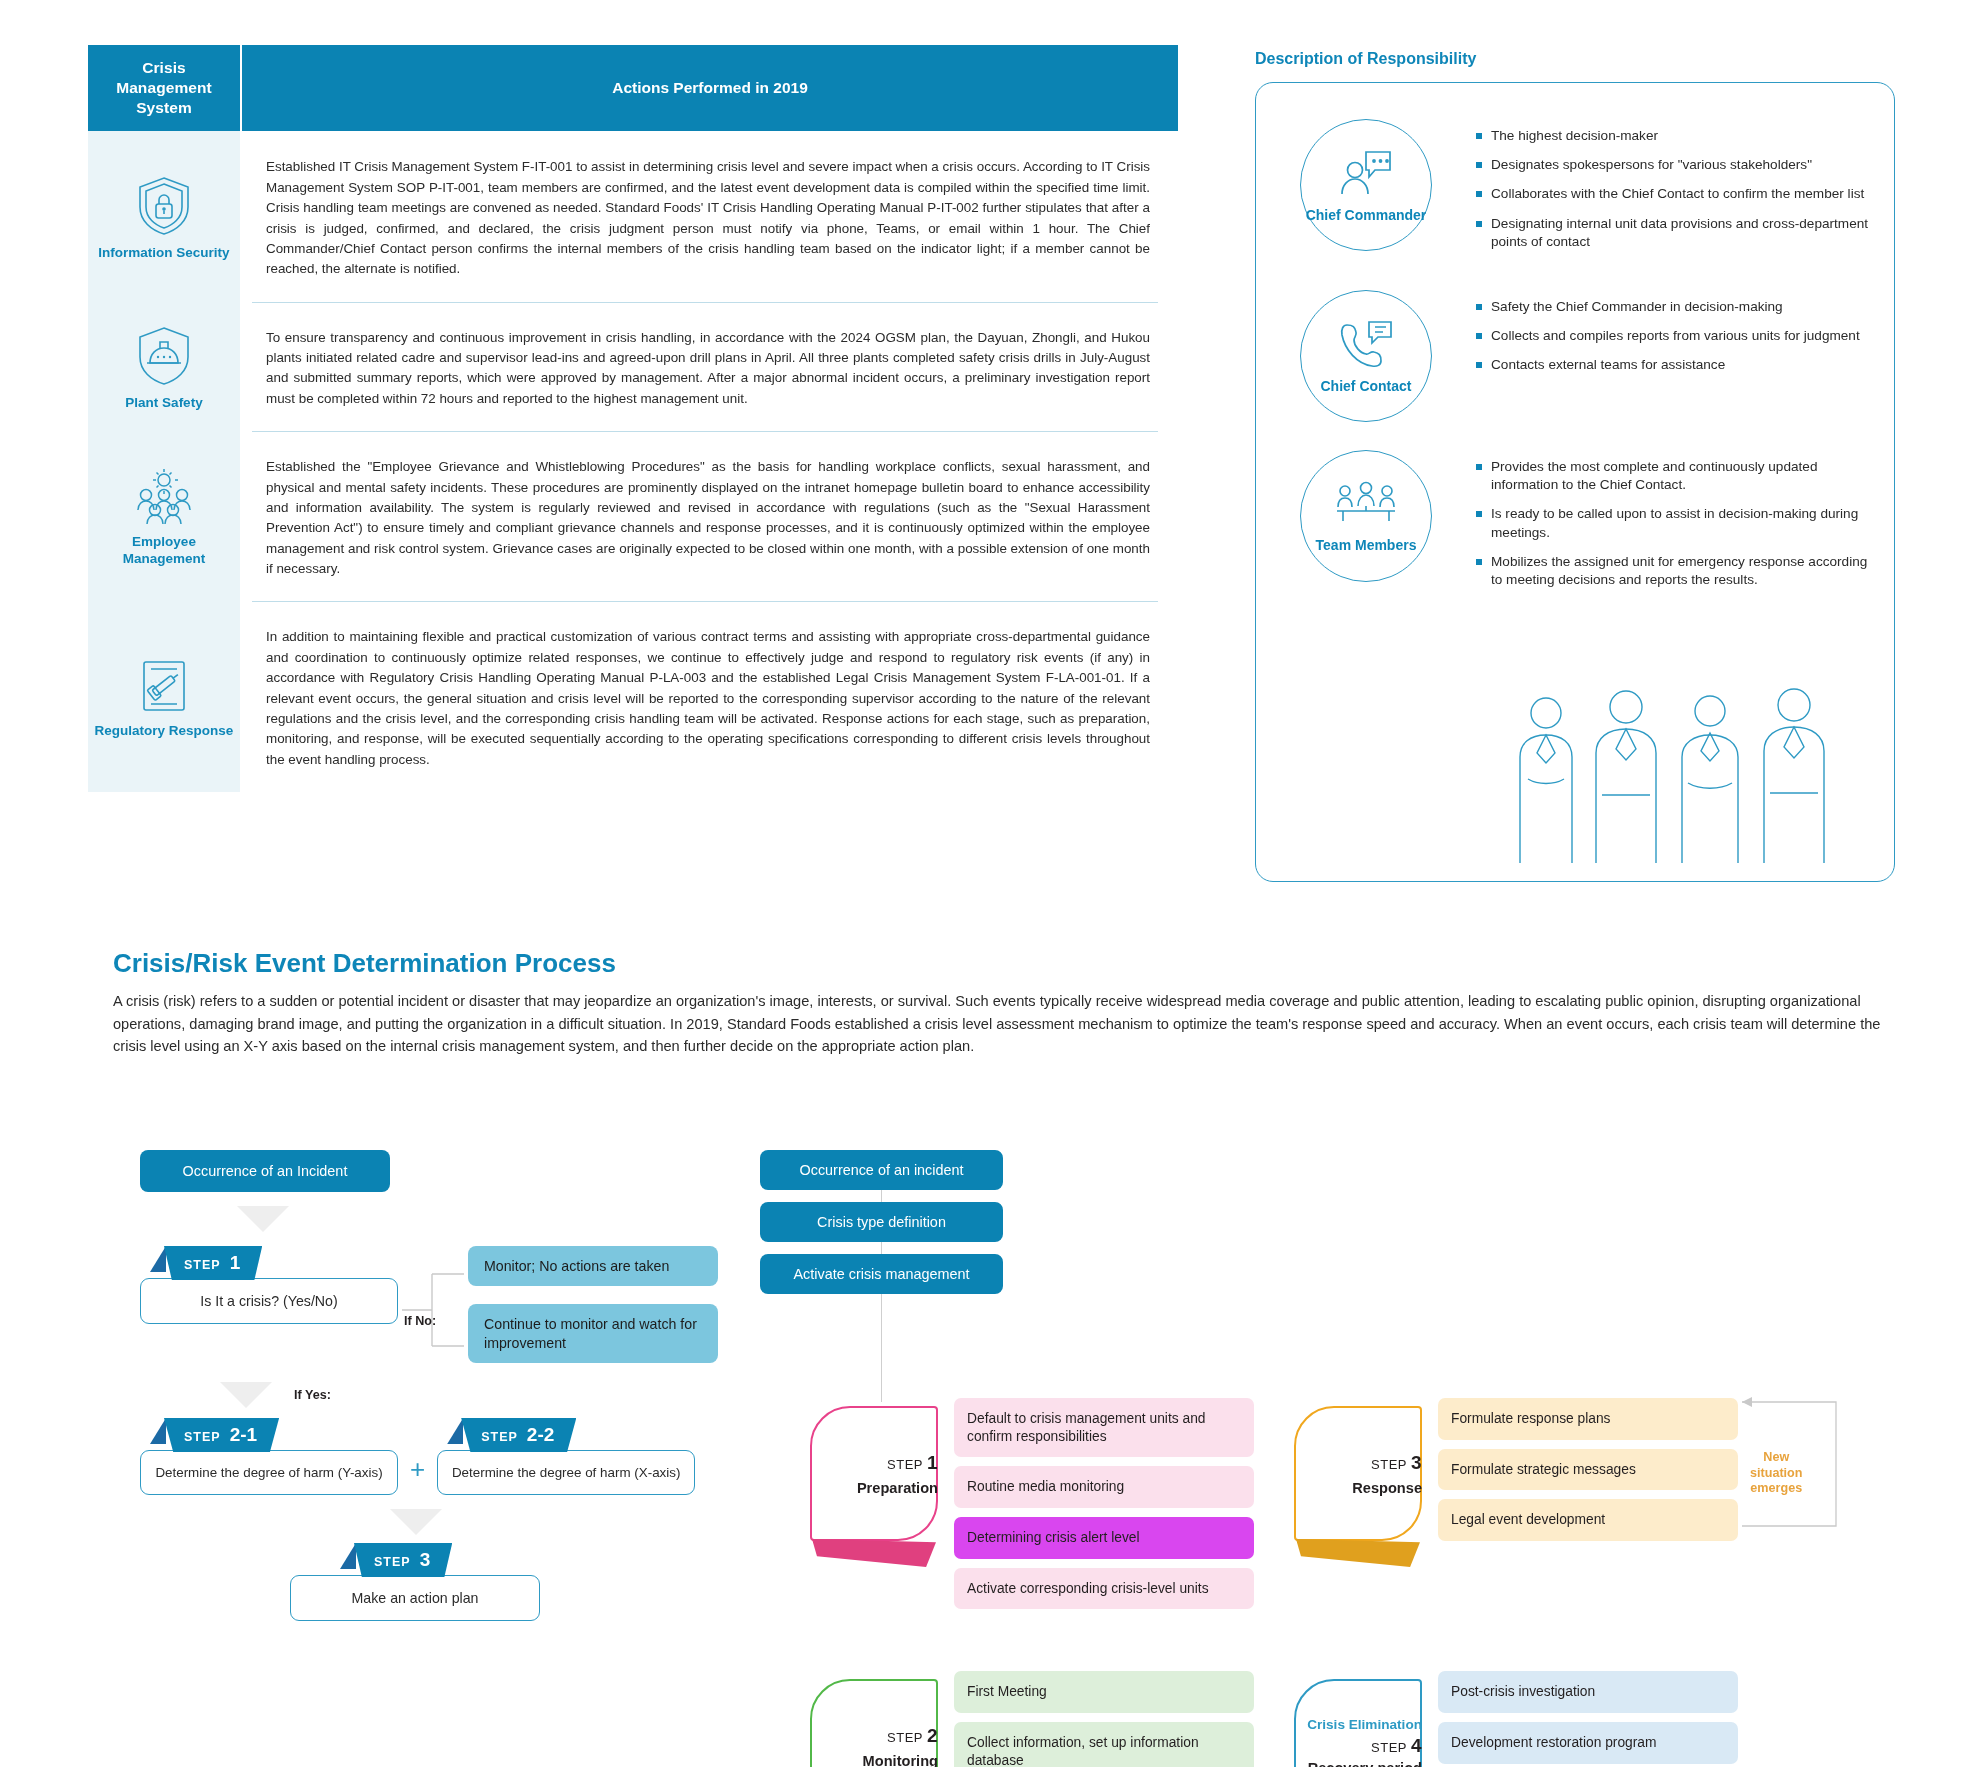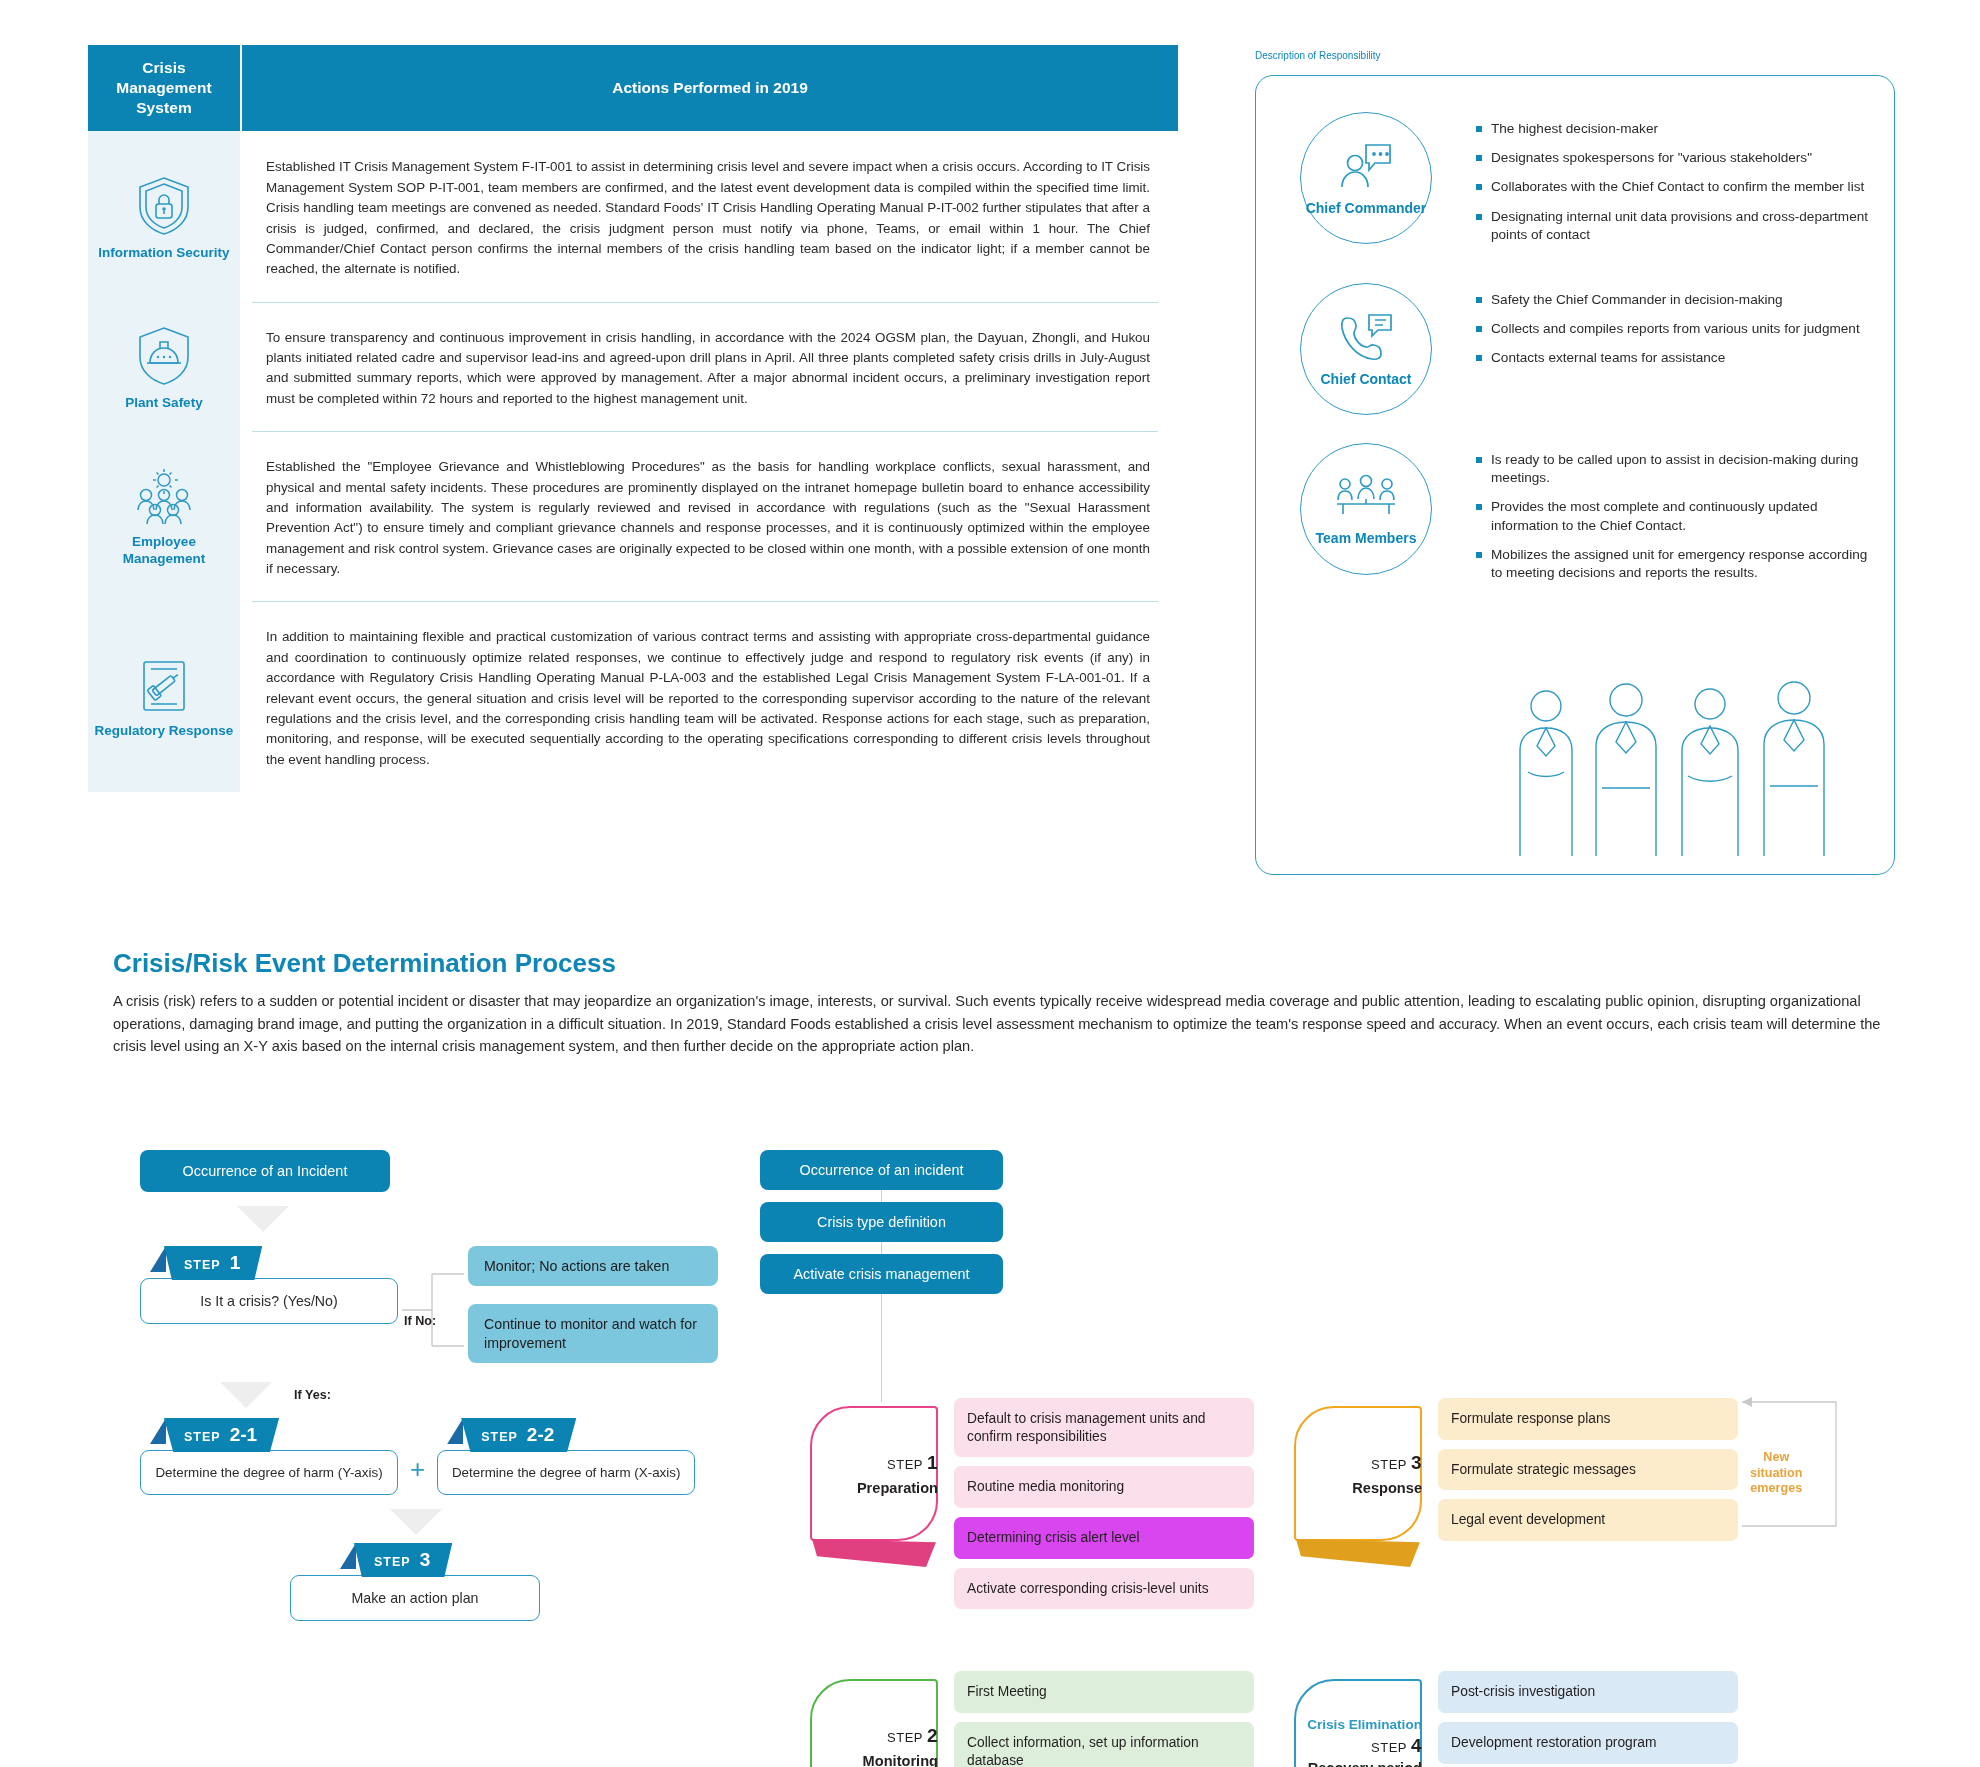--- a/index.html
+++ b/index.html
@@ -44,21 +44,21 @@
     font-size:13.4px; line-height:1.52; text-align:justify; color:#2b2b2b;
     position:relative;
   }
   .cms-row + .cms-row .cms-body::before {
     content:""; position:absolute; left:10px; right:20px; top:0; height:1px; background:#bfdde9;
   }
   .cms-icon svg { display:block; }
 
   
   #resp-wrap { position:absolute; left:1255px; top:50px; width:640px; }
-  #resp-title { color:#0e86b8; font-size:10px; font-weight:normal; margin-bottom:14px; }
+  #resp-title { color:#0e86b8; font-size:16px; font-weight:bold; margin-bottom:14px; }
   #resp-card {
     border:1.6px solid #2e9ac4; border-radius:18px;
     height:800px; position:relative; padding:30px 0 0 0;
   }
   .resp-role { display:flex; align-items:flex-start; margin-bottom:14px; }
   .resp-circle-wrap { width:220px; display:flex; justify-content:center; padding-top:6px; }
   .resp-circle {
     width:132px; height:132px; border-radius:50%; border:1.6px solid #2e9ac4;
     display:flex; flex-direction:column; align-items:center; justify-content:center;
   }
@@ -303,22 +303,22 @@
               <circle cx="54" cy="11" r="5"></circle>
                 <path d="M47 27 c0-6 3-9 7-9 s7 3 7 9"></path>
               <path d="M4 31 h58 M10 31 v10 M56 31 v10 M33 26 v5"></path>
             </svg>
           </span>
           <span class="resp-circle-label">Team Members</span>
         </div>
       </div>
       <div class="resp-bullets">
         <ul>
+          <li>Provides the most complete and continuously updated information to the Chief Contact.</li>
           <li>Is ready to be called upon to assist in decision-making during meetings.</li>
-          <li>Provides the most complete and continuously updated information to the Chief Contact.</li>
           <li>Mobilizes the assigned unit for emergency response according to meeting decisions and reports the results.</li>
         </ul>
       </div>
     </div>
 
     <div style="position:absolute; right:36px; bottom:14px;">
       <svg width="360" height="180" viewBox="0 0 360 180" fill="none" stroke="#2e9ac4" stroke-width="1.4">
         <g>
           <circle cx="48" cy="30" r="15"></circle>
           <path d="M22 180 V74 c0-14 10-22 26-22 s26 8 26 22 V180"></path>

